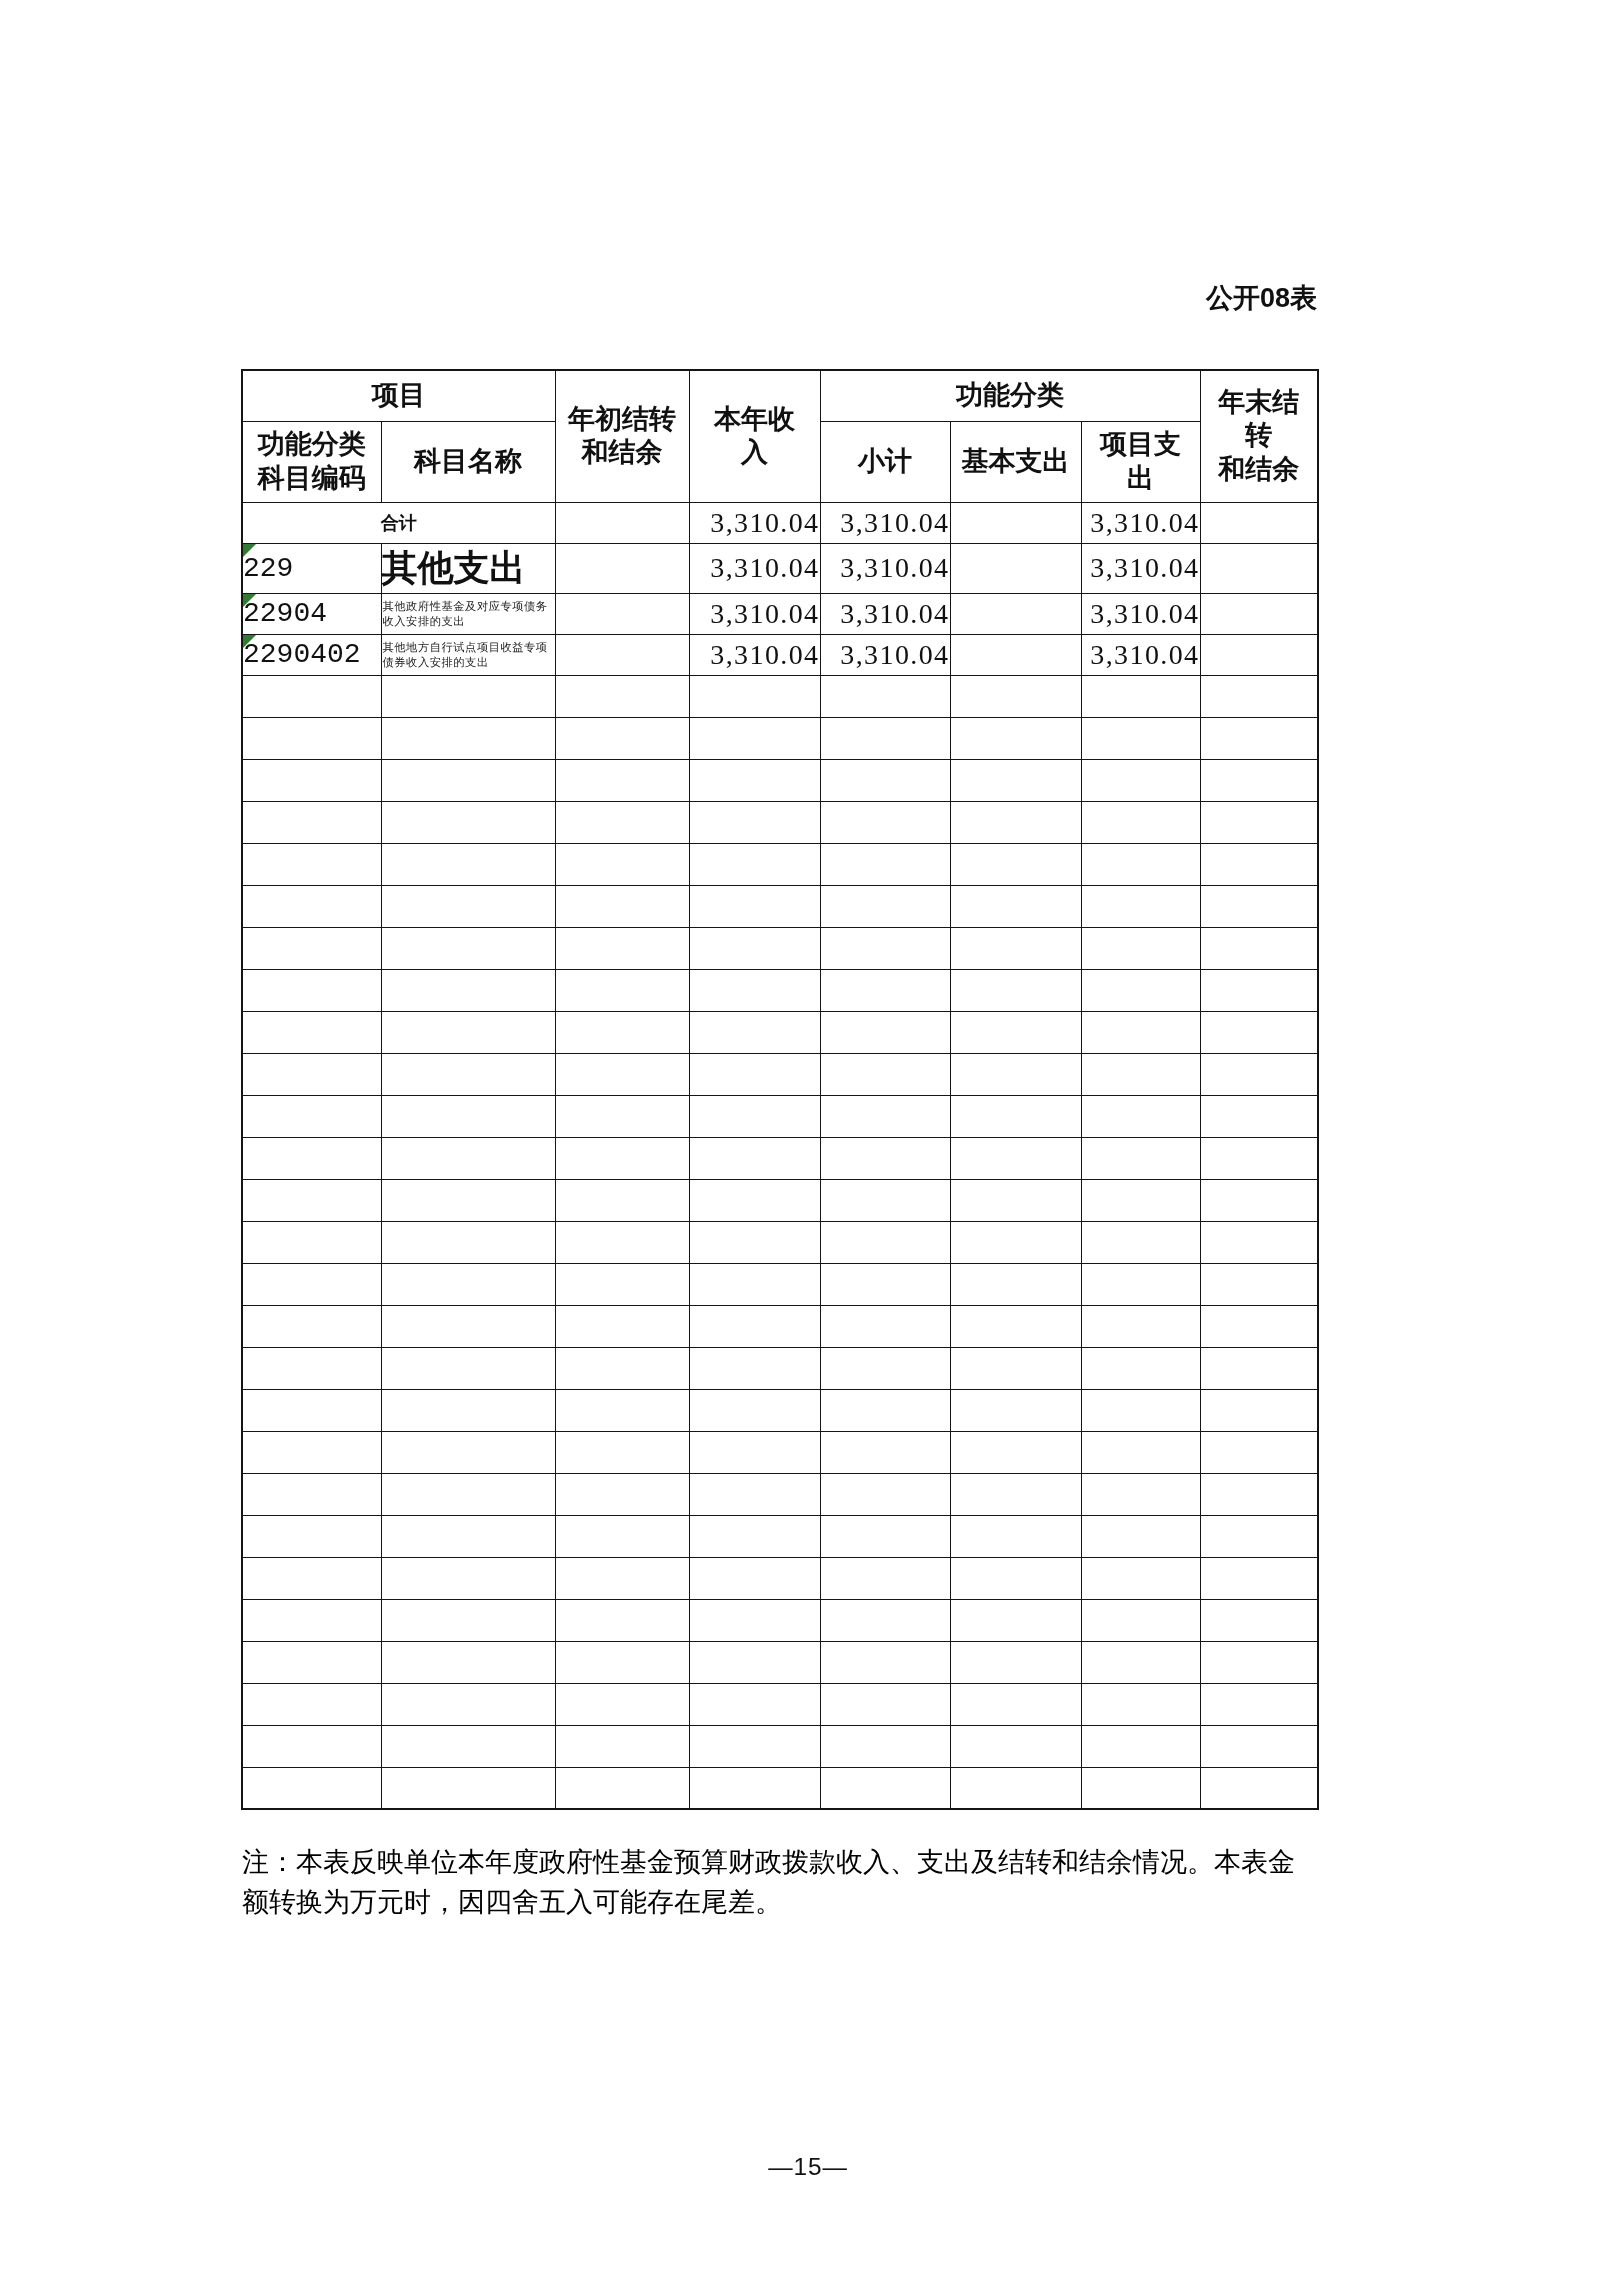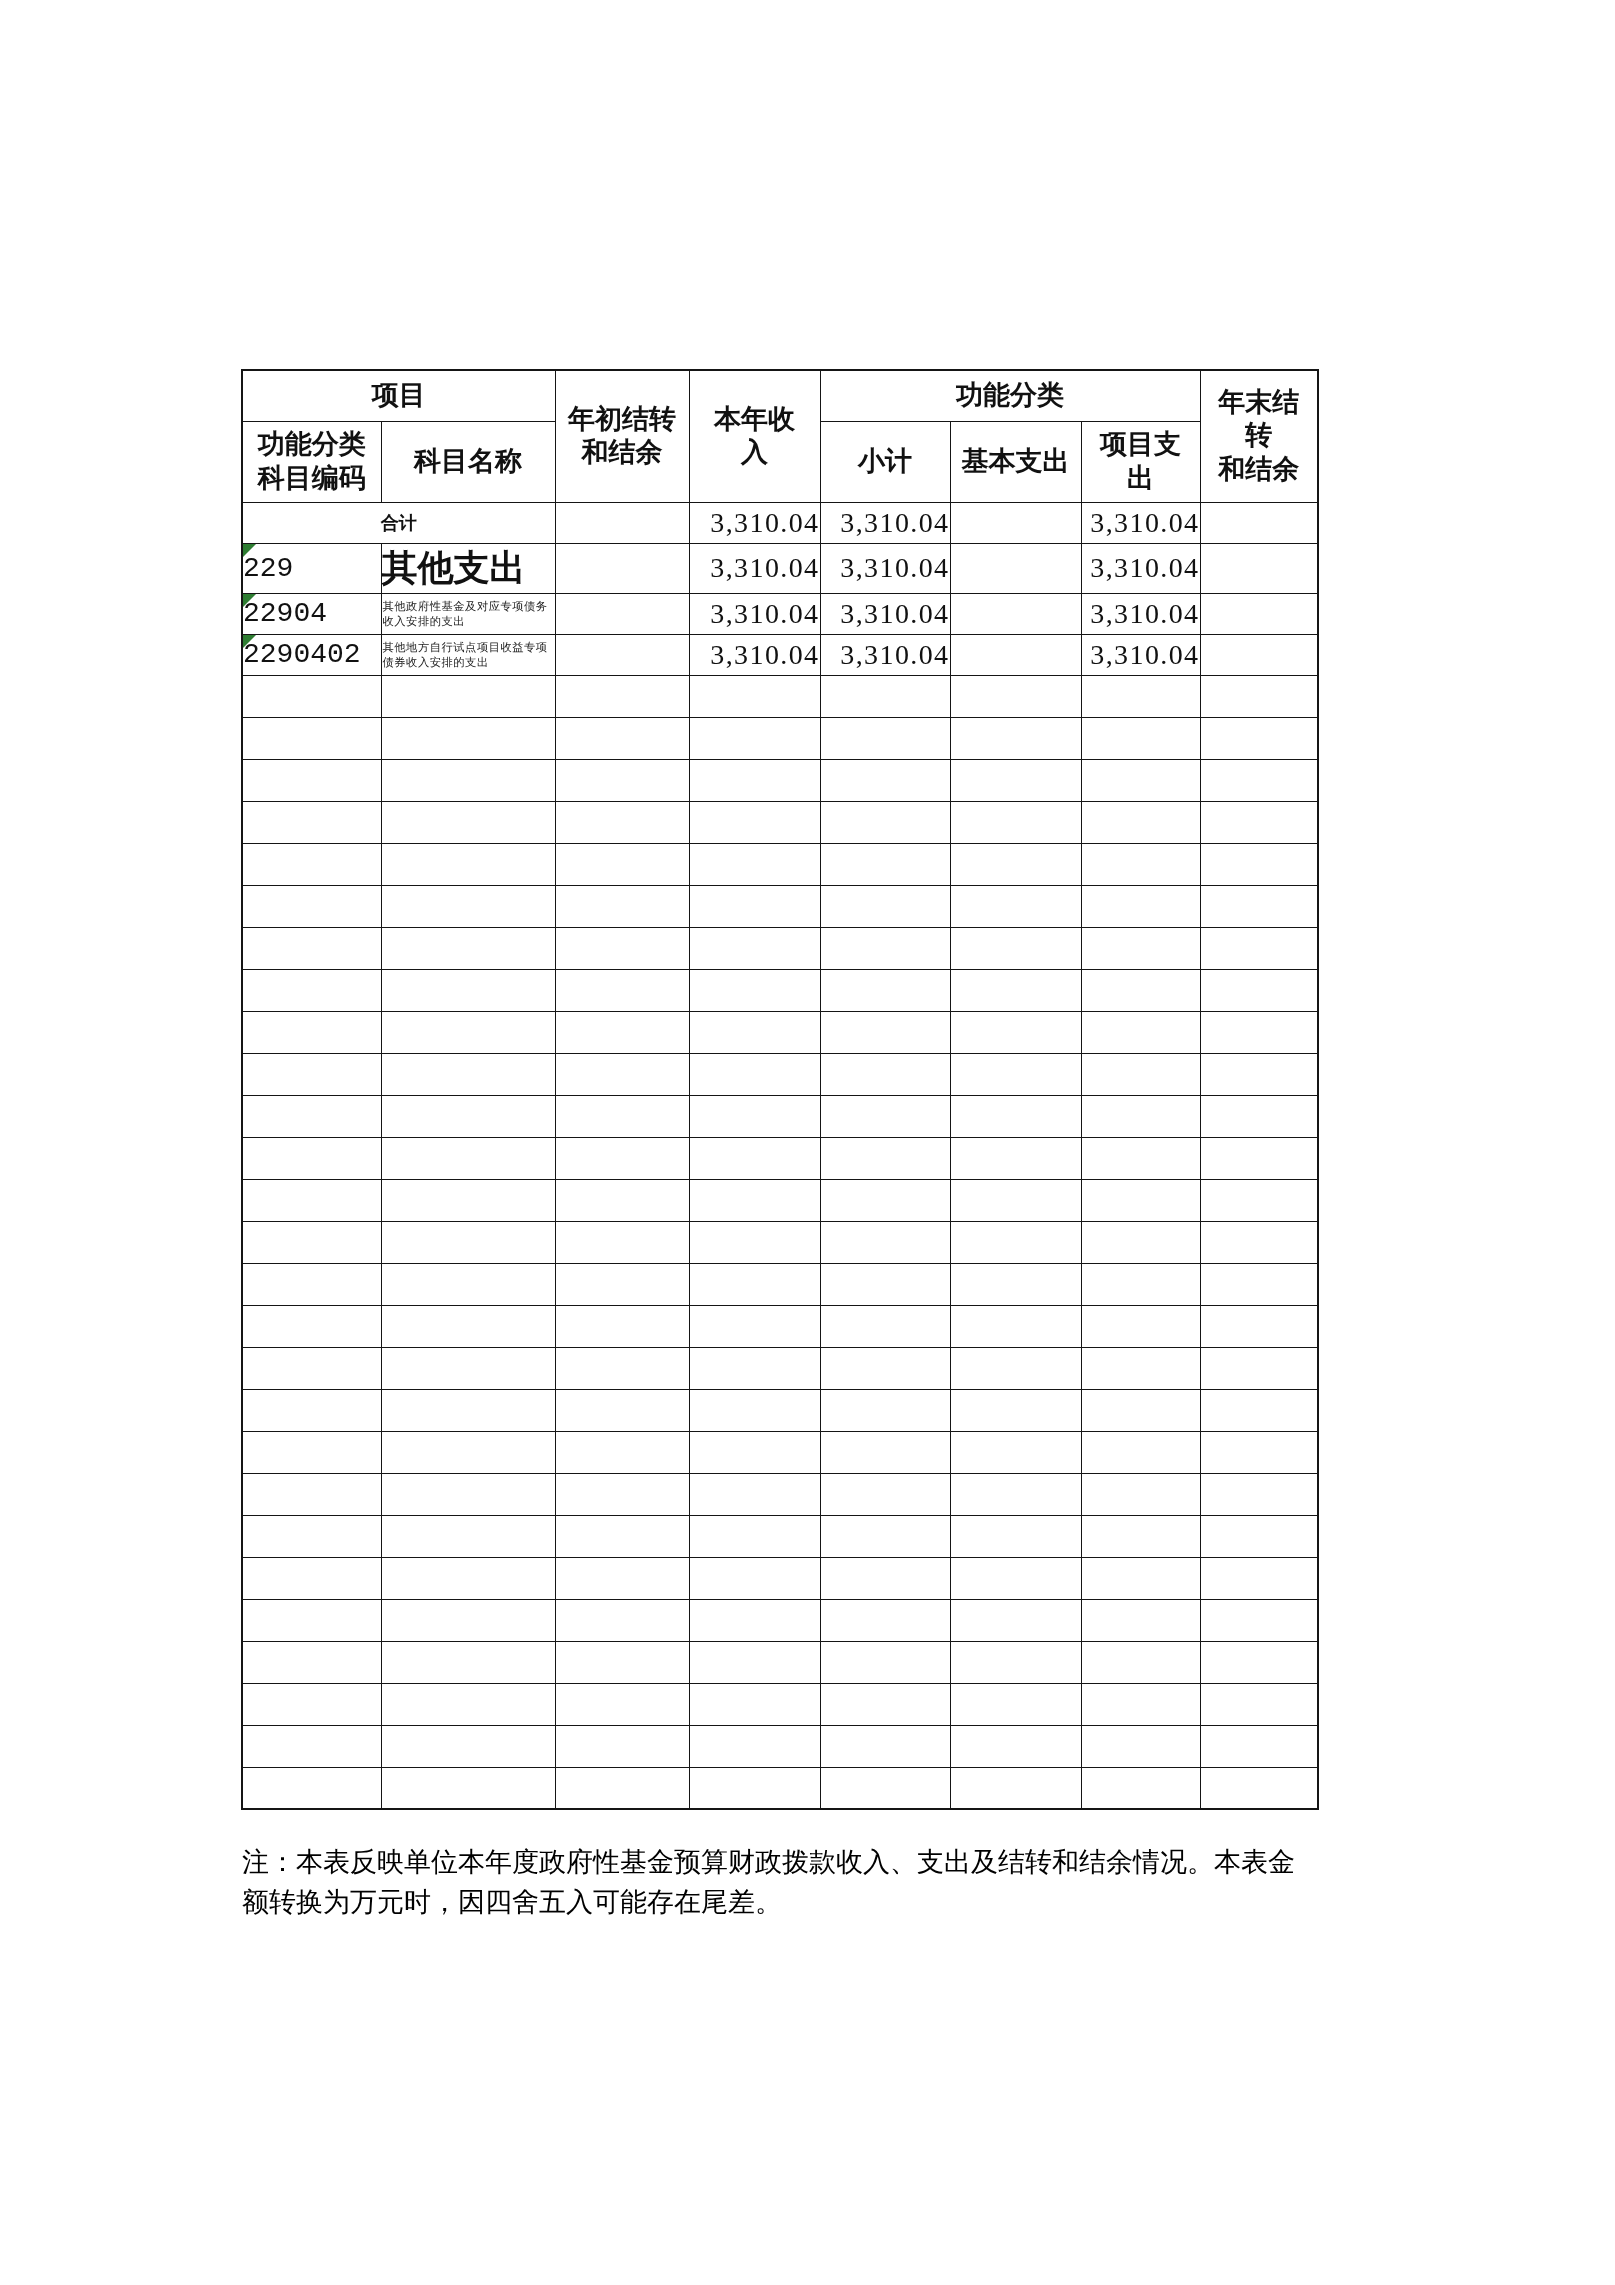--- a/index.html
+++ b/index.html
@@ -133,20 +133,21 @@
     color: #111;
     letter-spacing: 0.9px;
   }
 </style>
 </head>
 <body>
 
 <div class="page">
 
 
+  <div class="form-number">公开08表</div>
 
 
   <table class="fiscal">
     <colgroup>
         <col style="width: 139px;">
         <col style="width: 174px;">
         <col style="width: 134px;">
         <col style="width: 131px;">
         <col style="width: 130px;">
         <col style="width: 131px;">
@@ -483,15 +484,16 @@
           <td></td>
           <td></td>
           <td></td>
           <td></td>
         </tr>
       </tbody>
   </table>
 
   <p class="note">注：本表反映单位本年度政府性基金预算财政拨款收入、支出及结转和结余情况。本表金额转换为万元时，因四舍五入可能存在尾差。</p>
 
+  <div class="page-number">—15—</div>
 
 </div>
 
 
 </body></html>

